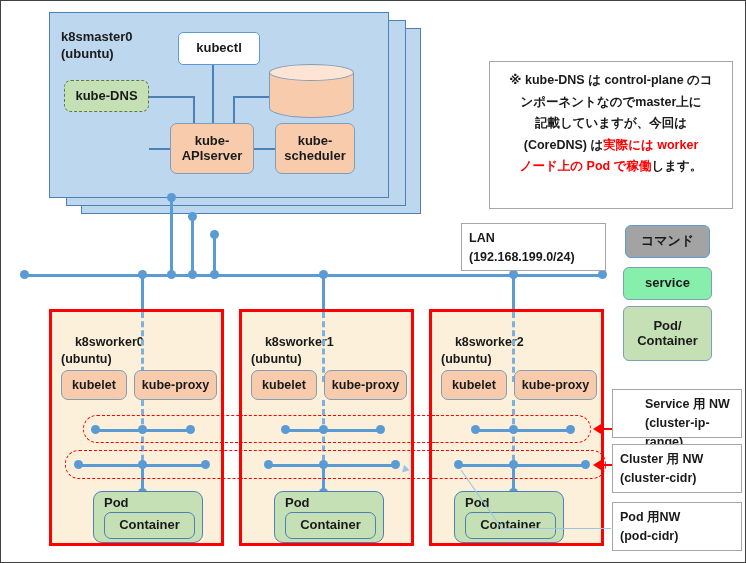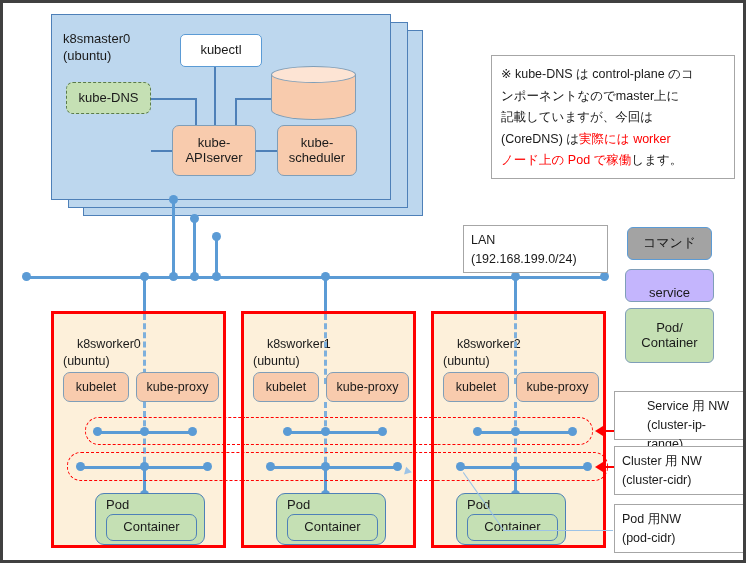--- a/index.html
+++ b/index.html
@@ -4,23 +4,24 @@
 <style>
   html,body{margin:0;padding:0;background:#ffffff;}
   body{
     font-family:"Liberation Sans","DejaVu Sans",sans-serif;
     -webkit-font-smoothing:antialiased;
   }
   #canvas{
     position:relative;
     width:746px;height:563px;
     background:#ffffff;
-    border:3px solid #404040;
+    border:1px solid #404040;
     box-sizing:border-box;
     overflow:hidden;
+    font-weight:bold;
   }
 
   
   .box{position:absolute;box-sizing:border-box;}
   .ctr{
     display:flex;align-items:center;justify-content:center;
     text-align:center;line-height:1.15;
   }
 
   
@@ -140,21 +141,21 @@
     padding:8px 9px;
     box-sizing:border-box;
   }
   .note .red{color:#FF0000;margin-top:36px;}
 
   
   .chip{
     border-radius:6px;font-size:13px;color:#1a1a1a;
   }
   .chip-cmd{background:#a3a3a3;border:1px solid #5B9BD5;}
-  .chip-svc{background:#c4b5fd;border:1px solid #7F9EB8;align-items:flex-end;}
+  .chip-svc{background:#86efac;border:1px solid #7F9EB8;}
   .chip-pod{background:#C5E0B4;border:1px solid #7F9EB8;}
 
   
   .arrow-left{
     position:absolute;width:0;height:0;
     border-top:5px solid transparent;
     border-bottom:5px solid transparent;
     border-right:8px solid #FF0000;
   }
   .arrow-line-red{position:absolute;height:1.5px;background:#FF0000;}
@@ -234,21 +235,21 @@
   <div class="dot" style="left:508px;top:269px;"></div>
 
   <div class="wire wire-v" style="left:140px;top:274px;width:3px;height:34px;"></div>
   <div class="wire wire-v" style="left:321px;top:274px;width:3px;height:34px;"></div>
   <div class="wire wire-v" style="left:511px;top:274px;width:3px;height:34px;"></div>
 
   <div class="callout" style="position:absolute;left:460px;top:222px;width:145px;height:48px;">
     <span>LAN</span><br><span>(192.168.199.0/24)</span>
   </div>
 
-  <div class="note" style="position:absolute;left:488px;top:52px;width:244px;height:124px;">
+  <div class="note" style="position:absolute;left:488px;top:60px;width:244px;height:148px;text-align:center;">
     <span>※ kube-DNS は control-plane のコ</span><br>
     <span>ンポーネントなのでmaster上に</span><br>
     <span>記載していますが、今回は</span><br>
     <span>(CoreDNS) は</span><span class="red">実際には worker</span><br>
     <span class="red">ノード上の Pod で稼働</span><span>します。</span>
   </div>
 
   <div class="box chip chip-cmd ctr" style="left:624px;top:224px;width:85px;height:33px;">
       <span>コマンド</span>
     </div>

